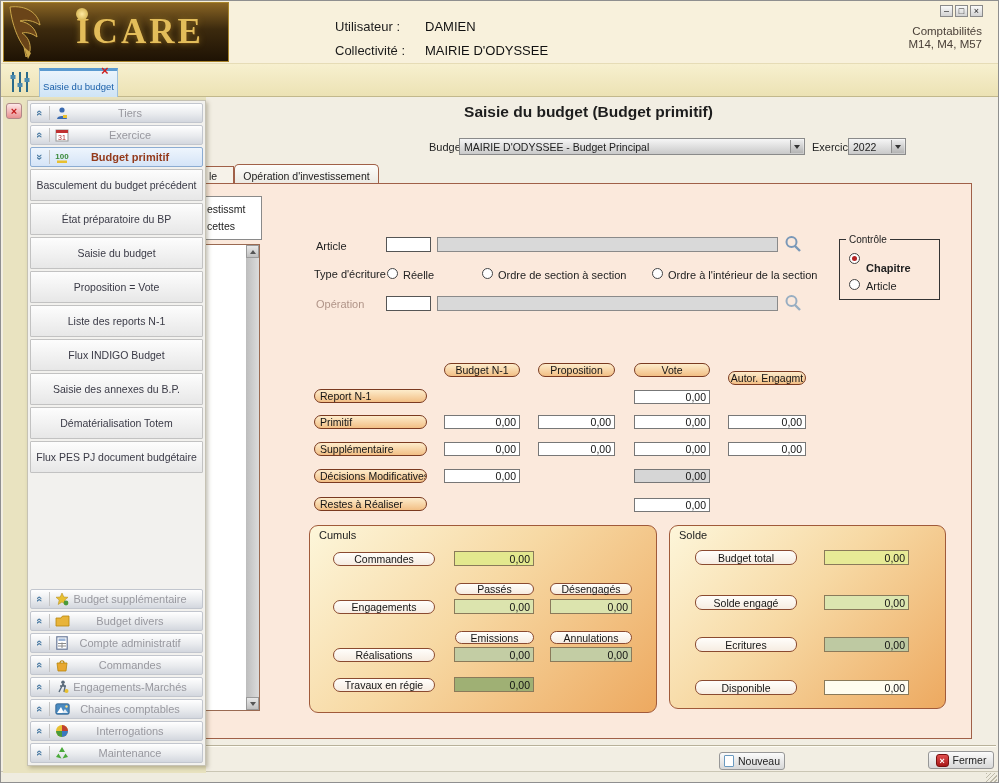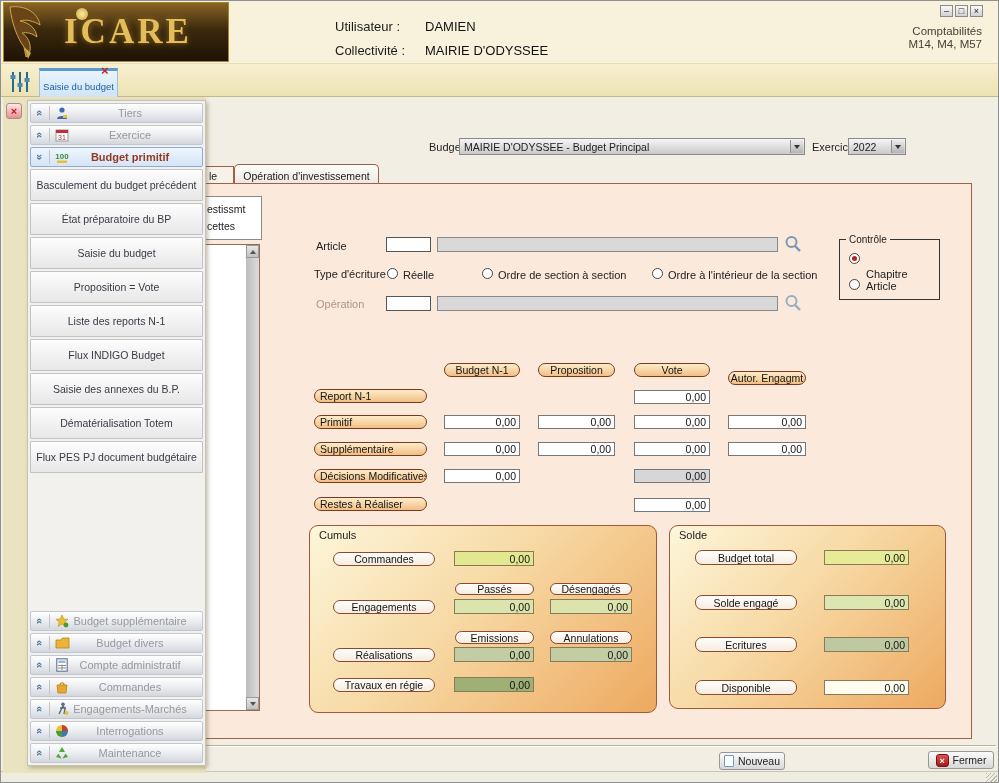--- a/index.html
+++ b/index.html
@@ -2,21 +2,21 @@
 <html><head>
 <meta charset="utf-8">
 <style>
   html,body{margin:0;padding:0;background:#cfcfcf;font-family:"Liberation Sans","DejaVu Sans",sans-serif;}
   #window{position:relative;width:999px;height:783px;background:#f2eee3;border:1px solid #8f8f8f;overflow:hidden;box-sizing:border-box;}
   *{box-sizing:border-box;}
 
   
   .header{position:absolute;left:0;top:0;width:997px;height:62px;background:#f8f1dc;}
   .logo{position:absolute;left:2px;top:1px;width:226px;height:60px;background:linear-gradient(180deg,#8a6524 0%,#3c2a0e 45%,#1e1204 100%);border:1px solid #a8842a;display:flex;align-items:center;overflow:hidden;}
-  .logo-text{font-family:"Liberation Serif","DejaVu Serif",serif;font-size:35px;font-weight:bold;color:#e3bd5a;letter-spacing:3px;text-shadow:1px 1px 0 #5a3c10,0 0 6px #8a6a20;margin-left:2px;}
+  .logo-text{font-family:"Liberation Serif","DejaVu Serif",serif;font-size:35px;font-weight:bold;color:#e3bd5a;letter-spacing:3px;text-shadow:1px 1px 0 #5a3c10,0 0 6px #8a6a20;margin-left:14px;}
   .logo-sun{position:absolute;left:72px;top:5px;width:12px;height:12px;border-radius:50%;background:radial-gradient(#ffe9a0,#caa63e);}
   .hdr-label{position:absolute;font-size:13px;color:#1c1c1c;}
   .hdr-value{position:absolute;font-size:13px;color:#111;}
   .win-btn{position:absolute;top:4px;width:13px;height:12px;background:linear-gradient(#fafafa,#d2d2d2);border:1px solid #8a8a8a;font-size:9px;line-height:10px;text-align:center;color:#222;}
   .compta{position:absolute;right:16px;text-align:right;font-size:11.5px;color:#4a4038;line-height:13px;}
 
   
   .tabbar{position:absolute;left:0;top:62px;width:997px;height:34px;background:linear-gradient(#f7f0cf,#ece2b4);border-top:1px solid #e6dcb6;border-bottom:1px solid #c2b88c;}
   .doc-tab{position:absolute;left:38px;top:4px;width:79px;height:29px;background:linear-gradient(#eaf4fc,#cfe4f6);border:1px solid #9ec0dc;border-top:3px solid #5a9ad0;border-bottom:none;font-size:9.5px;color:#1a5fa8;display:flex;align-items:flex-end;justify-content:center;padding-bottom:5px;}
   .doc-tab-close{position:absolute;left:100px;top:0px;font-size:13px;font-weight:bold;color:#cc2020;line-height:13px;cursor:default;}
@@ -151,20 +151,21 @@
         <svg width="24" height="24" viewBox="0 0 24 24">
           <circle cx="12" cy="12" r="9" fill="none" stroke="#4a88b0" stroke-width="2"></circle>
           <line x1="12" y1="12" x2="12" y2="6.5" stroke="#4a88b0" stroke-width="2"></line>
           <line x1="12" y1="12" x2="16" y2="14" stroke="#4a88b0" stroke-width="2"></line>
         </svg>
       </div>
     </div>
   </div>
 
   <div class="content">
+    <div class="page-title">Saisie du budget (Budget primitif)</div>
 
     <span class="field-label" style="left:428px;top:44px;">Budget</span>
     <div class="dropdown" style="left:458px;top:41px;width:346px;">
       <span>MAIRIE D'ODYSSEE - Budget Principal</span>
       <span class="dd-btn"></span>
     </div>
     <span class="field-label" style="left:811px;top:44px;">Exercice</span>
     <div class="dropdown" style="left:847px;top:41px;width:58px;">
       <span>2022</span>
       <span class="dd-btn"></span>
@@ -207,21 +208,21 @@
       <input class="inp-small" style="left: 180px; top: 112px;">
       <input class="inp-long" style="left: 231px; top: 112px;" readonly="">
       <svg class="mag" style="left:578px;top:110px;" viewBox="0 0 18 18">
         <circle cx="7.5" cy="7" r="5" fill="none" stroke="#98aec2" stroke-width="2"></circle>
         <line x1="11" y1="11" x2="16" y2="16" stroke="#98aec2" stroke-width="2.4"></line>
       </svg>
 
       <div class="ctrl-box">
         <span class="ctrl-legend">Contrôle</span>
         <span class="radio checked" style="left:9px;top:13px;"></span>
-        <span class="field-label" style="left:26px;top:28px;">Chapitre</span>
+        <span class="field-label" style="left:26px;top:22px;font-weight:bold;">Chapitre</span>
         <span class="radio" style="left:9px;top:39px;"></span>
         <span class="field-label" style="left:26px;top:40px;">Article</span>
       </div>
 
       <div class="obtn" style="left:238px;top:179px;width:76px;">Budget N-1</div>
       <div class="obtn" style="left:332px;top:179px;width:77px;">Proposition</div>
       <div class="obtn" style="left:428px;top:179px;width:76px;">Vote</div>
       <div class="obtn" style="left:522px;top:179px;width:78px;margin-top:8px;">Autor. Engagmt</div>
 
       <div class="obtn lft" style="left:108px;top:205px;width:113px;">Report N-1</div>
@@ -386,20 +387,33 @@
               <path d="M7 4 L5 8 L3 12 M7 4 L9 7 L8 12 M4 6 L10 6" stroke="#5a6a7a" stroke-width="1.4" fill="none"></path>
               <circle cx="10.5" cy="11" r="2" fill="#e8c030"></circle>
             </svg>
           </span>
         <span class="glabel">Engagements-Marchés</span>
       </div>
       <div class="mgroup">
         <span class="chev">«</span>
           <span class="gdiv"></span>
         <span class="gicon">
+            <svg width="15" height="12" viewBox="0 0 15 12">
+              <rect x="0.8" y="0.8" width="13.4" height="10.4" rx="1.5" fill="#4a8ac0" stroke="#2a5a88" stroke-width="0.8"></rect>
+              <polygon points="2,10 6,4 9,10" fill="#fff"></polygon>
+              <polygon points="7,10 10,6 13,10" fill="#dfeaf4"></polygon>
+              <circle cx="11.5" cy="3.5" r="1.2" fill="#ffe080"></circle>
+            </svg>
+          </span>
+        <span class="glabel">Chaines comptables</span>
+      </div>
+      <div class="mgroup">
+        <span class="chev">«</span>
+          <span class="gdiv"></span>
+        <span class="gicon">
             <svg width="14" height="14" viewBox="0 0 14 14">
               <circle cx="7" cy="7" r="6" fill="#e8c030"></circle>
               <path d="M7 7 L7 1 A6 6 0 0 1 13 7 Z" fill="#c04030"></path>
               <path d="M7 7 L13 7 A6 6 0 0 1 7 13 Z" fill="#3a78c0"></path>
               <path d="M7 7 L7 13 A6 6 0 0 1 1 7 Z" fill="#4a9a3a"></path>
             </svg>
           </span>
         <span class="glabel">Interrogations</span>
       </div>
       <div class="mgroup">

